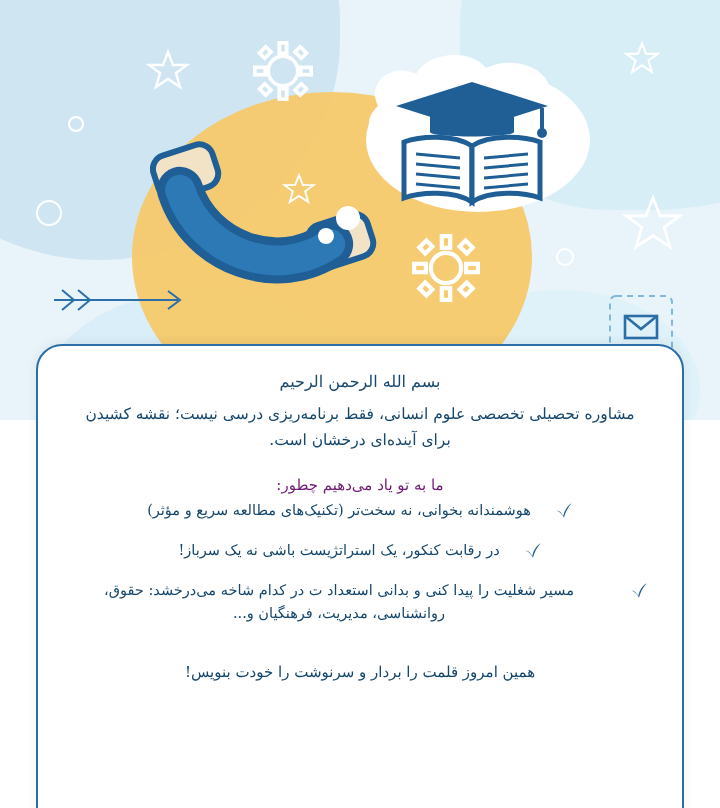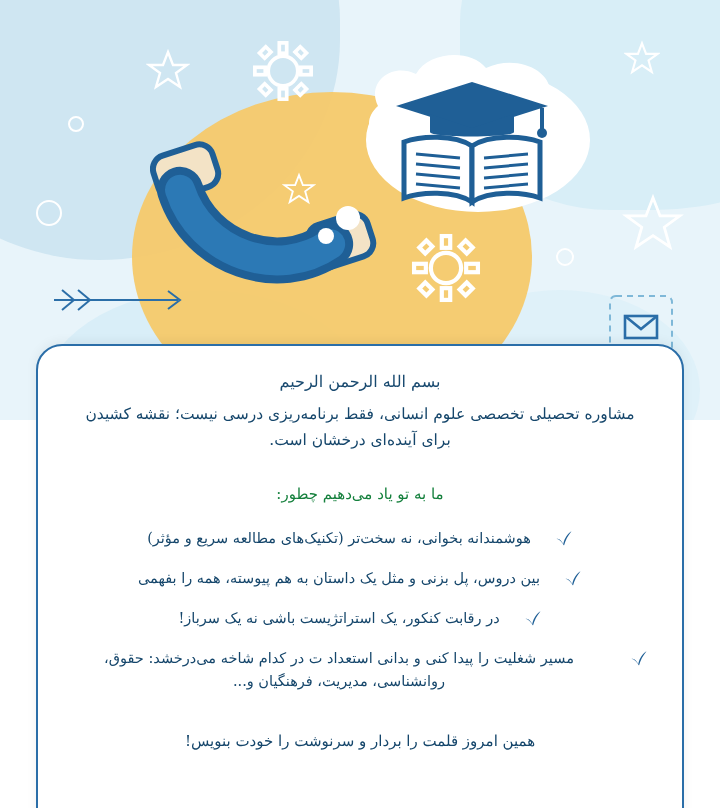--- a/index.html
+++ b/index.html
@@ -130,29 +130,29 @@
     font-size: 16px;
     margin: 4px 0 10px 0;
     font-family: "DejaVu Serif", serif;
   }
 
   .headline {
     text-align: center;
     color: #15466b;
     font-size: 15.5px;
     line-height: 1.7;
-    margin: 0 0 31px 0;
+    margin: 0 0 22px 0;
     font-family: "DejaVu Serif", serif;
   }
 
   .lead {
     text-align: center;
-    color: #15803d;
+    color: #701a75;
     font-size: 15px;
-    margin: 0 0 24px 0;
+    margin: 0 0 5px 0;
     font-family: "DejaVu Serif", serif;
   }
 
   .bullets {
     list-style: none;
     margin: 0;
     padding: 0;
   }
   .bullet {
     display: flex;
@@ -316,26 +316,20 @@
     <div class="headline">مشاوره تحصیلی تخصصی علوم انسانی، فقط برنامه‌ریزی درسی نیست؛ نقشه کشیدن برای آینده‌ای درخشان است.</div>
 
     <div class="lead">ما به تو یاد می‌دهیم چطور:</div>
 
     <ul class="bullets">
       <li class="bullet">
         <svg class="check" viewBox="0 0 24 24">
           <path d="M2 13 C6 12 9 16 11 20 C13 11 18 5 22 3 C17 9 14 15 12 22 C9 17 6 14 2 13 Z" fill="#1f5f96"></path>
         </svg>
         <span class="bullet-text">هوشمندانه بخوانی، نه سخت‌تر (تکنیک‌های مطالعه سریع و مؤثر)</span>
-      </li>
-      <li class="bullet">
-        <svg class="check" viewBox="0 0 24 24">
-          <path d="M2 13 C6 12 9 16 11 20 C13 11 18 5 22 3 C17 9 14 15 12 22 C9 17 6 14 2 13 Z" fill="#1f5f96"></path>
-        </svg>
-        <span class="bullet-text">بین دروس، پل بزنی و مثل یک داستان به هم پیوسته، همه را بفهمی</span>
       </li>
       <li class="bullet">
         <svg class="check" viewBox="0 0 24 24">
           <path d="M2 13 C6 12 9 16 11 20 C13 11 18 5 22 3 C17 9 14 15 12 22 C9 17 6 14 2 13 Z" fill="#1f5f96"></path>
         </svg>
         <span class="bullet-text">در رقابت کنکور، یک استراتژیست باشی نه یک سرباز!</span>
       </li>
       <li class="bullet">
         <svg class="check" viewBox="0 0 24 24">
           <path d="M2 13 C6 12 9 16 11 20 C13 11 18 5 22 3 C17 9 14 15 12 22 C9 17 6 14 2 13 Z" fill="#1f5f96"></path>

